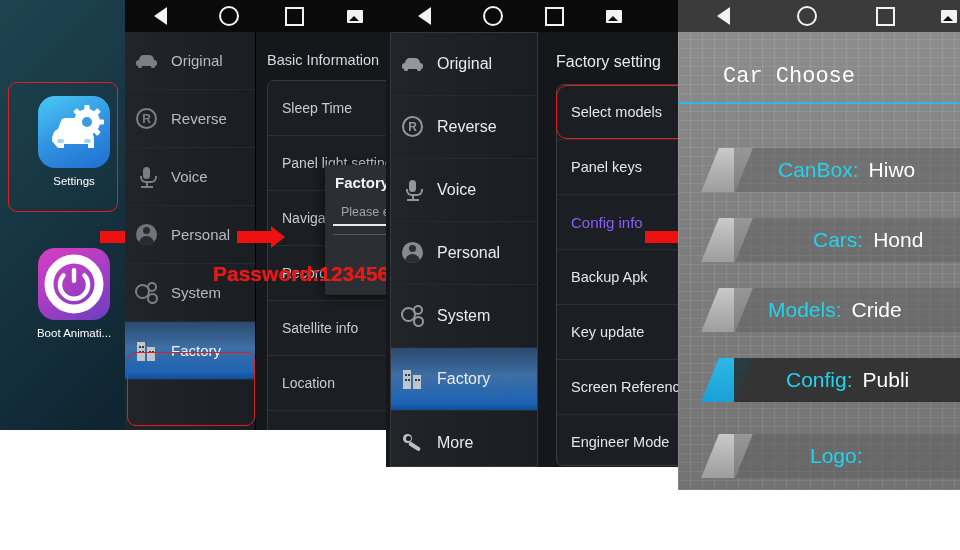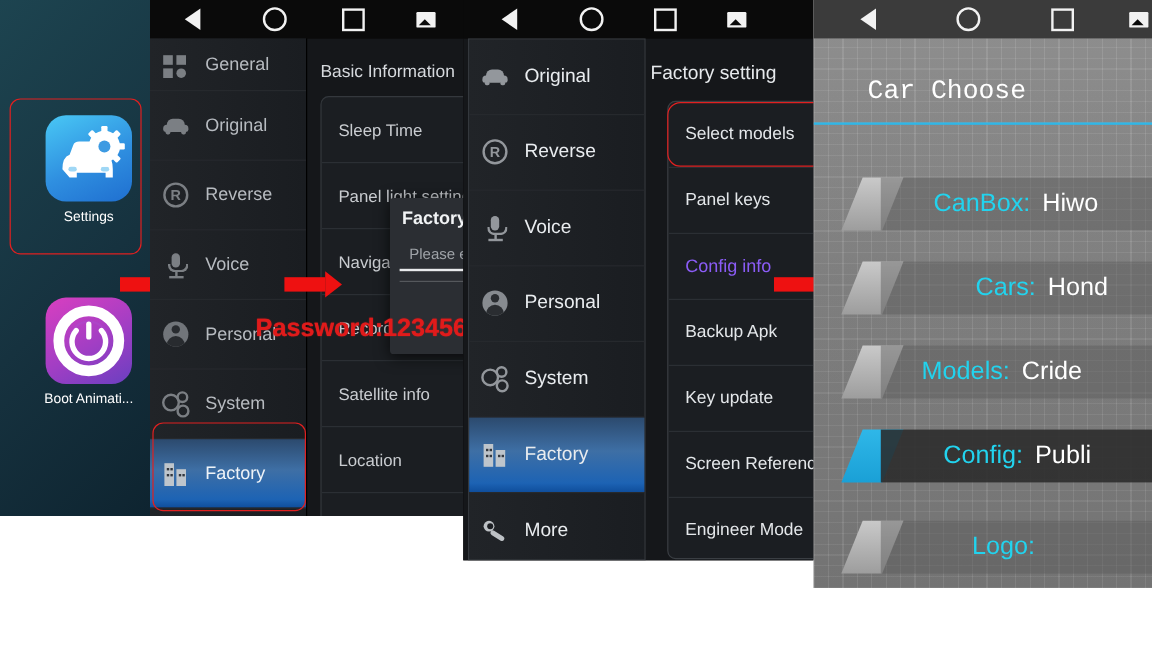--- a/index.html
+++ b/index.html
@@ -199,29 +199,20 @@
       </div>
     <div class="nav-ico" style="width:62px;">
         <div class="sqr"></div>
       </div>
     <div class="nav-ico" style="width:60px;">
         <div class="pic"></div>
       </div>
   </div>
 
   <div class="side-list" style="left:0;width:130px;height:398px;">
-    <div class="side-item" style="height:44px;">
-      <span class="sico g-general">
-          <i></i>
-          <i></i>
-          <i></i>
-          <i></i>
-        </span>
-      <span class="lbl">General</span>
-    </div>
     <div class="side-item">
       <span class="sico">
           <span class="g-car">
             <b></b>
             <b></b>
             <b></b>
             <b></b>
           </span>
         </span>
       <span class="lbl">Original</span>
@@ -384,21 +375,21 @@
             <b></b>
             <b></b>
             <b></b>
           </span>
         </span>
       <span class="lbl">More</span>
     </div>
   </div>
 
   <div class="content" style="left:156px;right:0;">
-    <div class="c-title" style="position:absolute;left:0;top:21px;font-size:16px;color:#e6e9ec;">Factory setting</div>
+    <div class="c-title" style="position:absolute;left:14px;top:21px;font-size:16px;color:#e6e9ec;">Factory setting</div>
     <div class="c-card" style="left:14px;top:52px;width:230px;height:380px;border-color:#3a3e43;">
       <div class="c-row" style="color:#e4e7ea;font-size:14.5px;">Select models</div>
       <div class="c-row" style="color:#e4e7ea;font-size:14.5px;">Panel keys</div>
       <div class="c-row" style="color:#8b5cf6;font-size:15px;">Config info</div>
       <div class="c-row" style="color:#e4e7ea;font-size:14.5px;">Backup Apk</div>
       <div class="c-row" style="color:#e4e7ea;font-size:14.5px;">Key update</div>
       <div class="c-row" style="color:#e4e7ea;font-size:14.5px;">Screen Reference</div>
       <div class="c-row" style="color:#e4e7ea;font-size:14.5px;">Engineer Mode</div>
     </div>
     <div class="hl-box" style="left:14px;top:53px;width:230px;height:52px;border-radius:11px;"></div>

